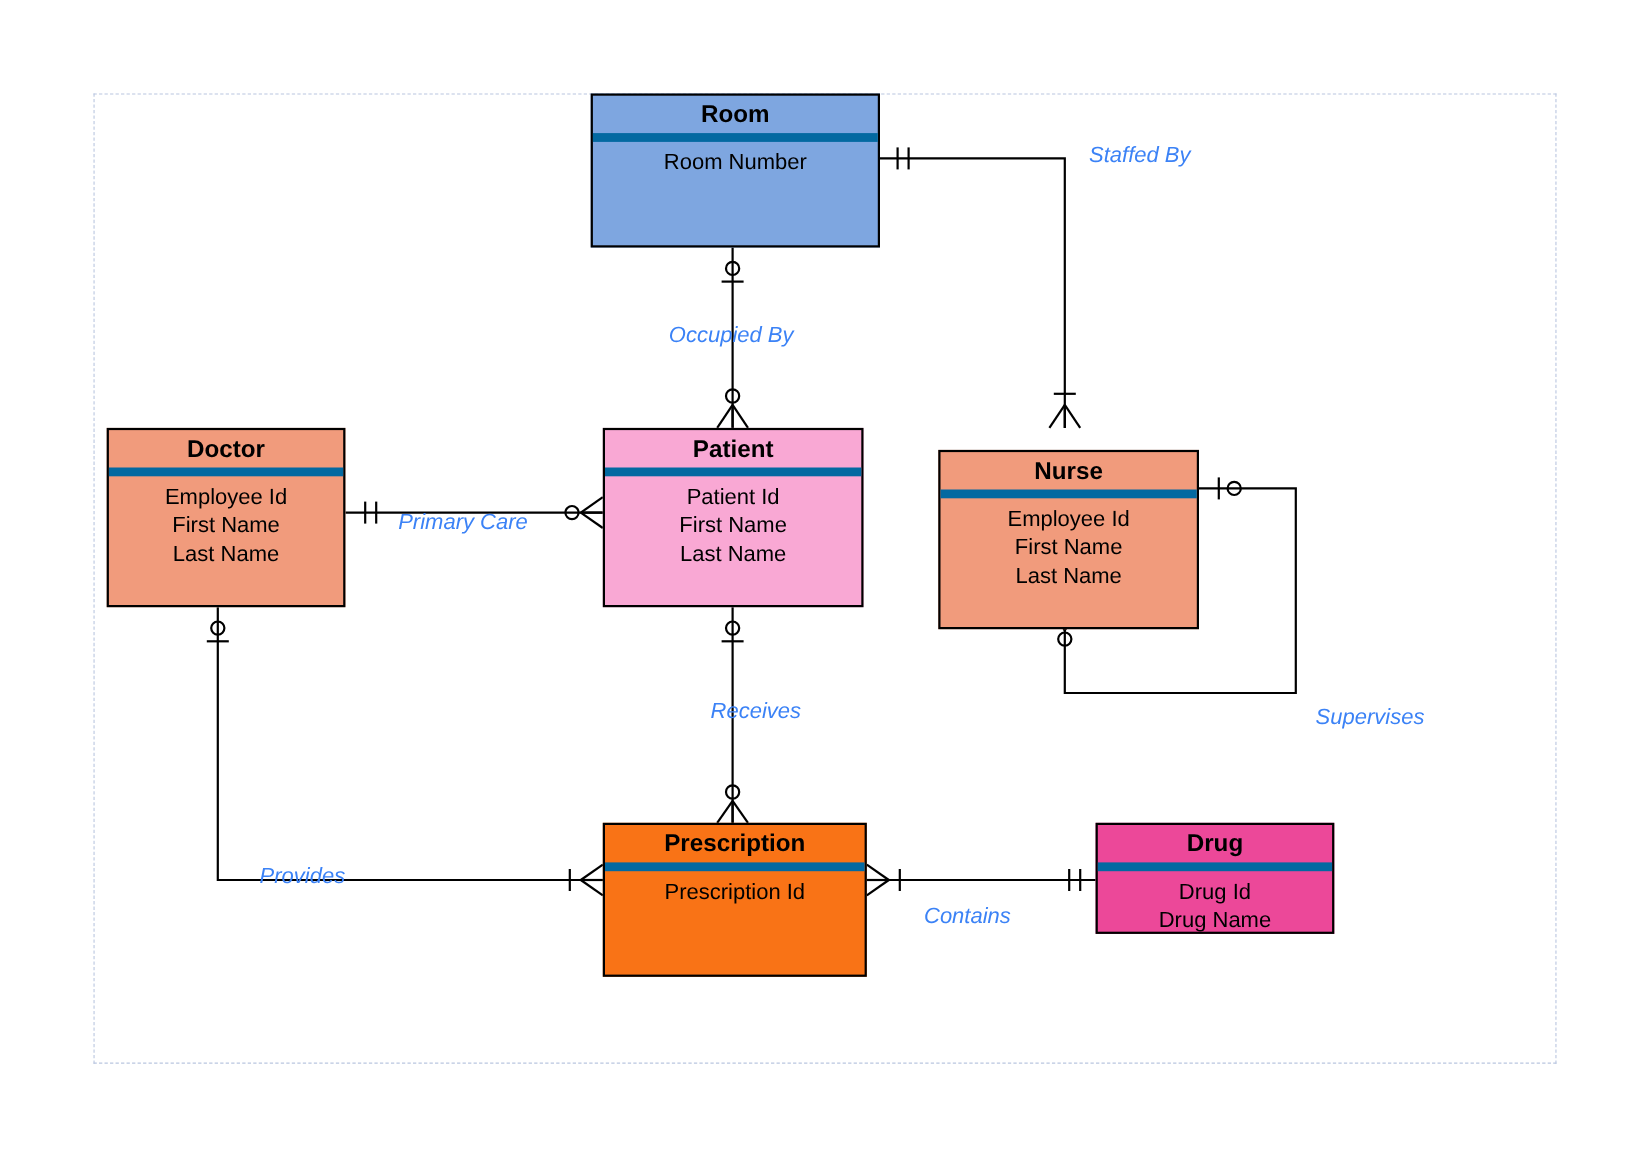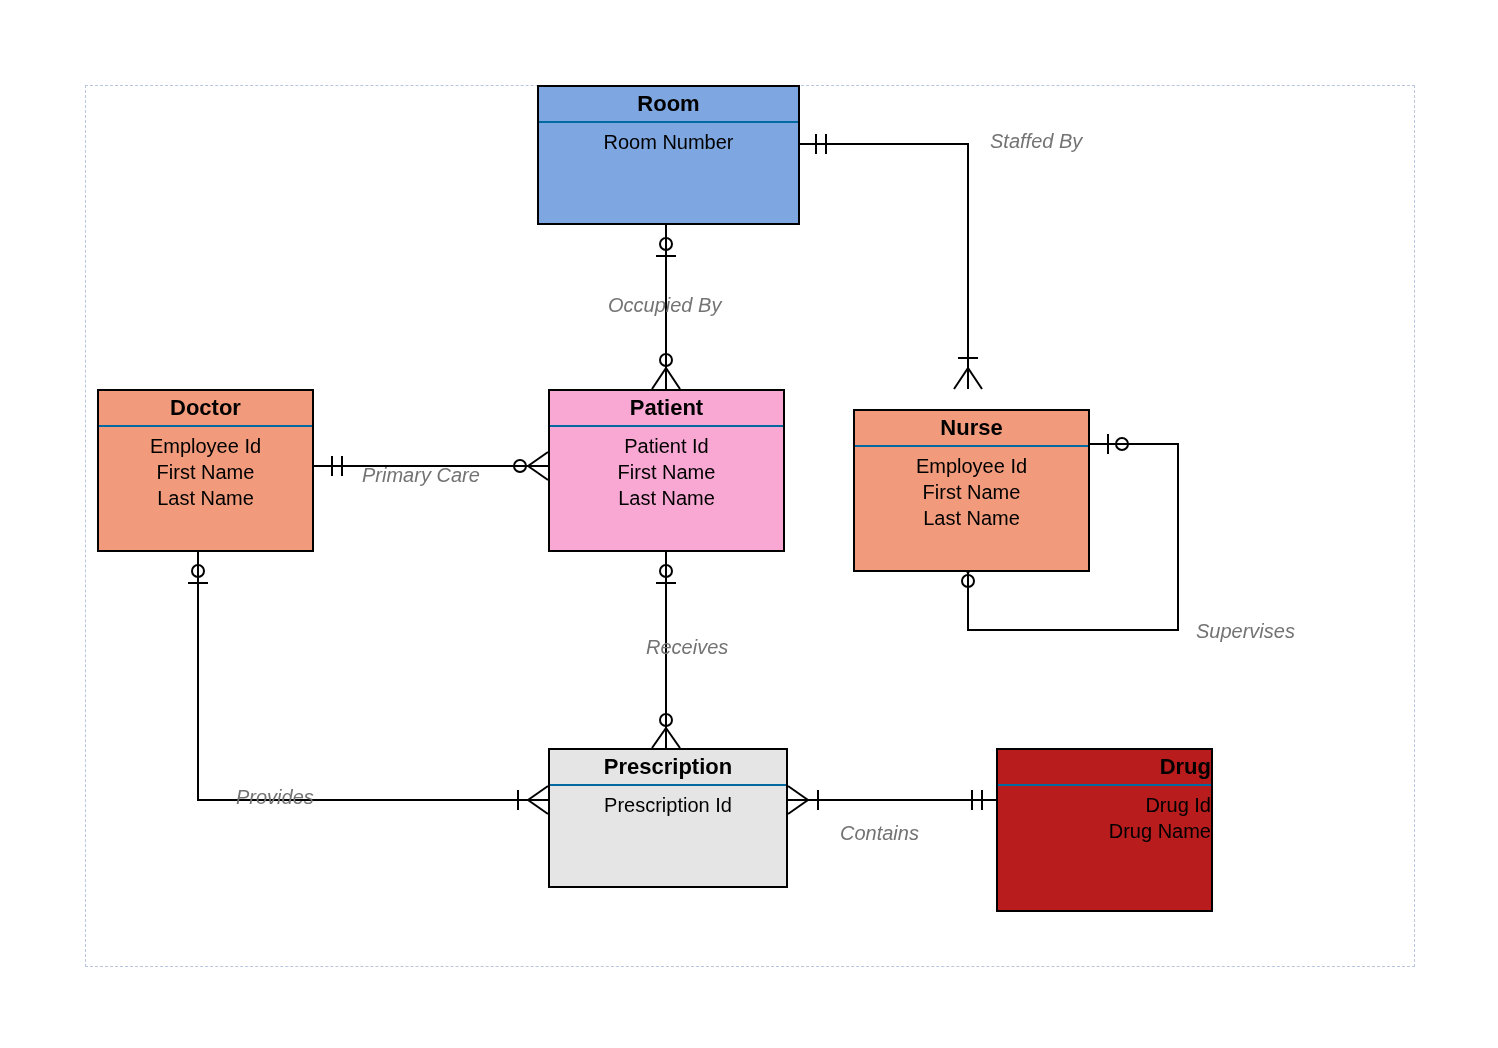--- a/index.html
+++ b/index.html
@@ -23,33 +23,33 @@
     position: absolute;
     border: 2px solid #000;
     box-sizing: border-box;
     text-align: center;
     background: #fff;
   }
   .entity .title {
     font-weight: bold;
     font-size: 22px;
     padding: 4px 0;
-    border-bottom: 2px solid #0369a1;
+    border-bottom: 8px solid #0369a1;
   }
   .entity .attrs {
     font-size: 20px;
     padding: 6px 0;
     line-height: 1.3;
   }
   .entity .attrs div { }
   .rel-label {
     position: absolute;
     font-style: italic;
     font-size: 20px;
-    color: #737373;
+    color: #3b82f6;
     white-space: nowrap;
   }
   svg.wires {
     position: absolute;
     left: 0; top: 0;
     width: 1498px;
     height: 1048px;
     pointer-events: none;
   }
   svg.wires * {
@@ -165,36 +165,36 @@
 
   <div class="entity" style="left:853px; top:389px; width:237px; height:163px; background:#f19b7c;margin-top:20px;">
     <div class="title">Nurse</div>
     <div class="attrs">
       <div>Employee Id</div>
       <div>First Name</div>
       <div>Last Name</div>
     </div>
   </div>
 
-  <div class="entity" style="left:548px; top:748px; width:240px; height:140px; background:#e5e5e5;">
+  <div class="entity" style="left:548px; top:748px; width:240px; height:140px; background:#f97316;">
     <div class="title">Prescription</div>
     <div class="attrs">
       <div>Prescription Id</div>
     </div>
   </div>
 
-  <div class="entity" style="left:996px; top:748px; width:217px; height:164px; background:#b91c1c;text-align:right;">
+  <div class="entity" style="left:996px; top:748px; width:217px; height:101px; background:#ec4899;">
     <div class="title">Drug</div>
     <div class="attrs">
       <div>Drug Id</div>
       <div>Drug Name</div>
     </div>
   </div>
 
   <div class="rel-label" style="left:990px;  top:130px;">Staffed By</div>
   <div class="rel-label" style="left:608px;  top:294px;">Occupied By</div>
   <div class="rel-label" style="left:362px;  top:464px;">Primary Care</div>
   <div class="rel-label" style="left:626px;  top:636px;margin-left:20px;">Receives</div>
   <div class="rel-label" style="left:236px;  top:786px;">Provides</div>
   <div class="rel-label" style="left:840px;  top:786px;margin-top:36px;">Contains</div>
-  <div class="rel-label" style="left:1196px; top:620px;">Supervises</div>
+  <div class="rel-label" style="left:1196px; top:641px;">Supervises</div>
 
 </div>
 
 </body></html>

